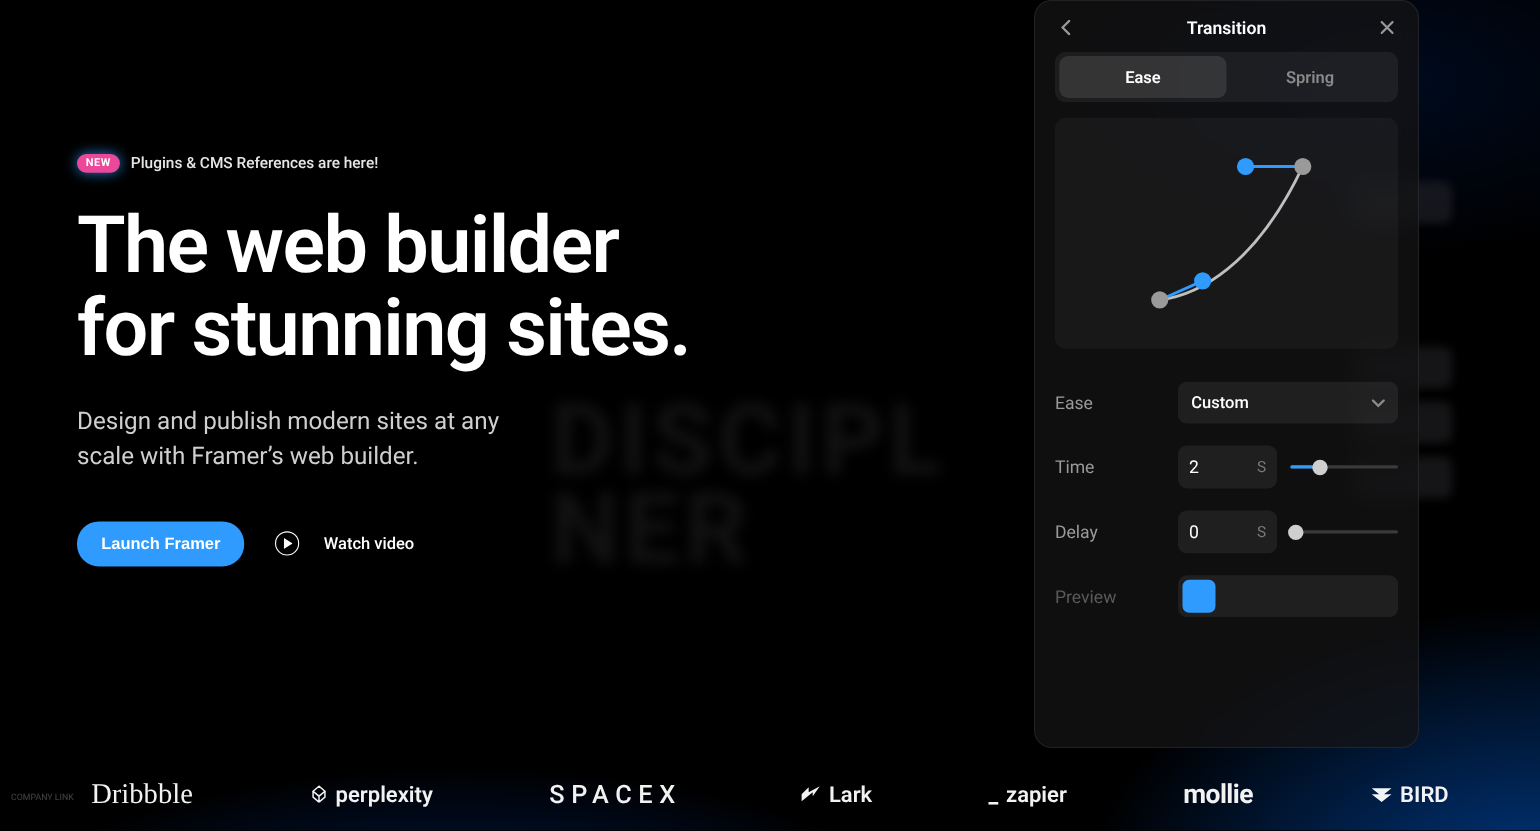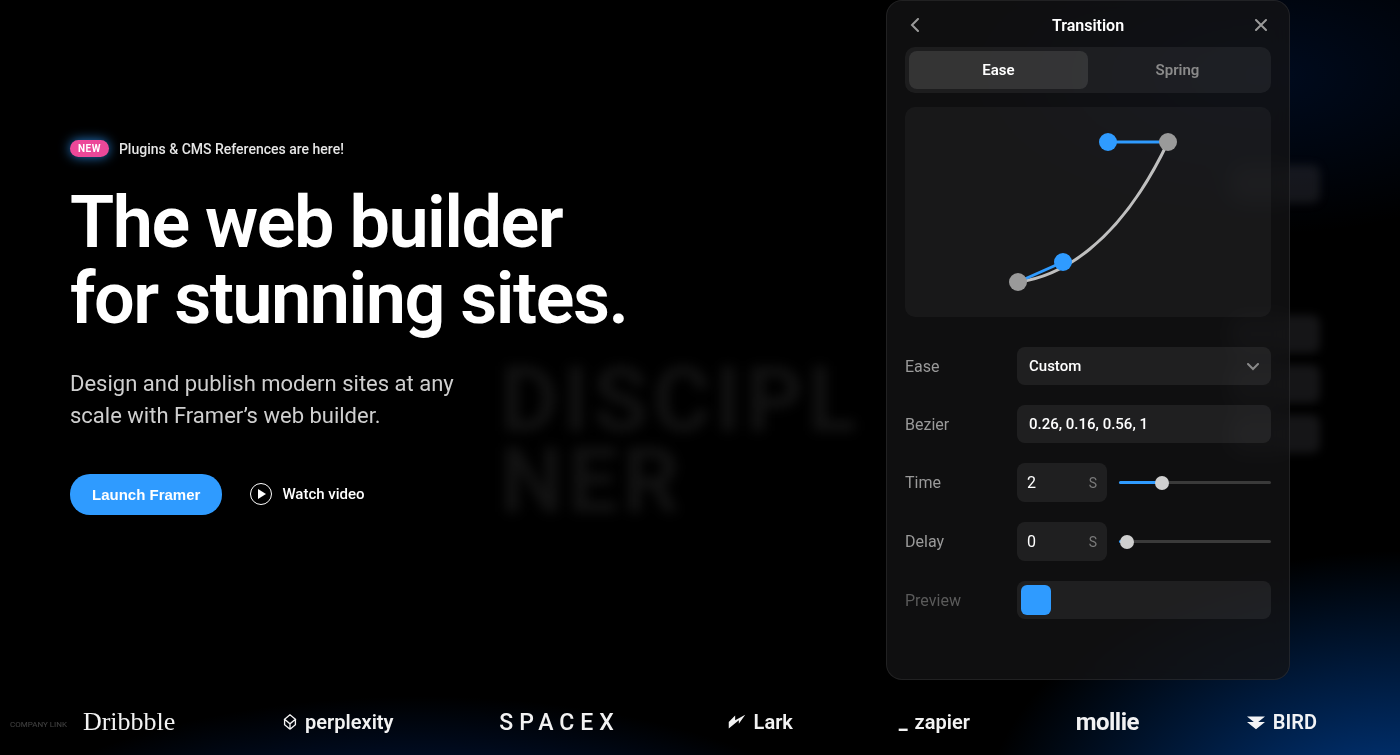--- a/index.html
+++ b/index.html
@@ -81,37 +81,37 @@
     background: #2F9BFF;
     color: #fff;
     border: none;
     font-size: 15px;
     font-weight: 600;
     padding: 12px 22px;
     border-radius: 20px;
     cursor: pointer;
   }
   .watch {
-    display: flex; align-items: center; gap: 10px;
+    display: flex; align-items: center; gap: 22px;
     color: #fff; font-size: 15px; font-weight: 500;
     cursor: pointer;
   }
   .play-icon {
     width: 22px; height: 22px;
     border: 1.5px solid #fff;
     border-radius: 50%;
     display: flex; align-items: center; justify-content: center;
   }
   .play-icon svg { margin-left: 1px; }
 
   
   .panel {
     position: absolute;
     right: 110px; top: 0;
-    width: 404px; height: 680px;
+    width: 350px; height: 680px;
     background: rgba(20,20,22,0.75);
     border: 1px solid rgba(255,255,255,0.08);
     border-radius: 16px;
     backdrop-filter: blur(10px);
     padding: 10px 18px 10px 18px;
     z-index: 6;
     overflow: hidden;
   }
   .panel-head {
     display: flex; align-items: center; justify-content: space-between;
@@ -348,24 +348,20 @@
     <div class="select">
       <span>Custom</span>
       <span class="chev-down">
         <svg width="12" height="8" viewBox="0 0 12 8">
             <path d="M1 1 L6 6 L11 1" stroke="#8a8a8a" stroke-width="2" fill="none" stroke-linecap="round"></path>
           </svg>
       </span>
     </div>
   </div>
 
-  <div class="field-row">
-    <div class="field-label">Bezier</div>
-    <div class="input-box">0.26, 0.16, 0.56, 1</div>
-  </div>
 
   <div class="field-row">
     <div class="field-label">Time</div>
     <div class="num-box">
       <span>2</span>
       <span class="unit">S</span>
     </div>
     <div class="slider">
       <div class="slider-track">
         <div class="slider-fill" style="width:28%"></div>

